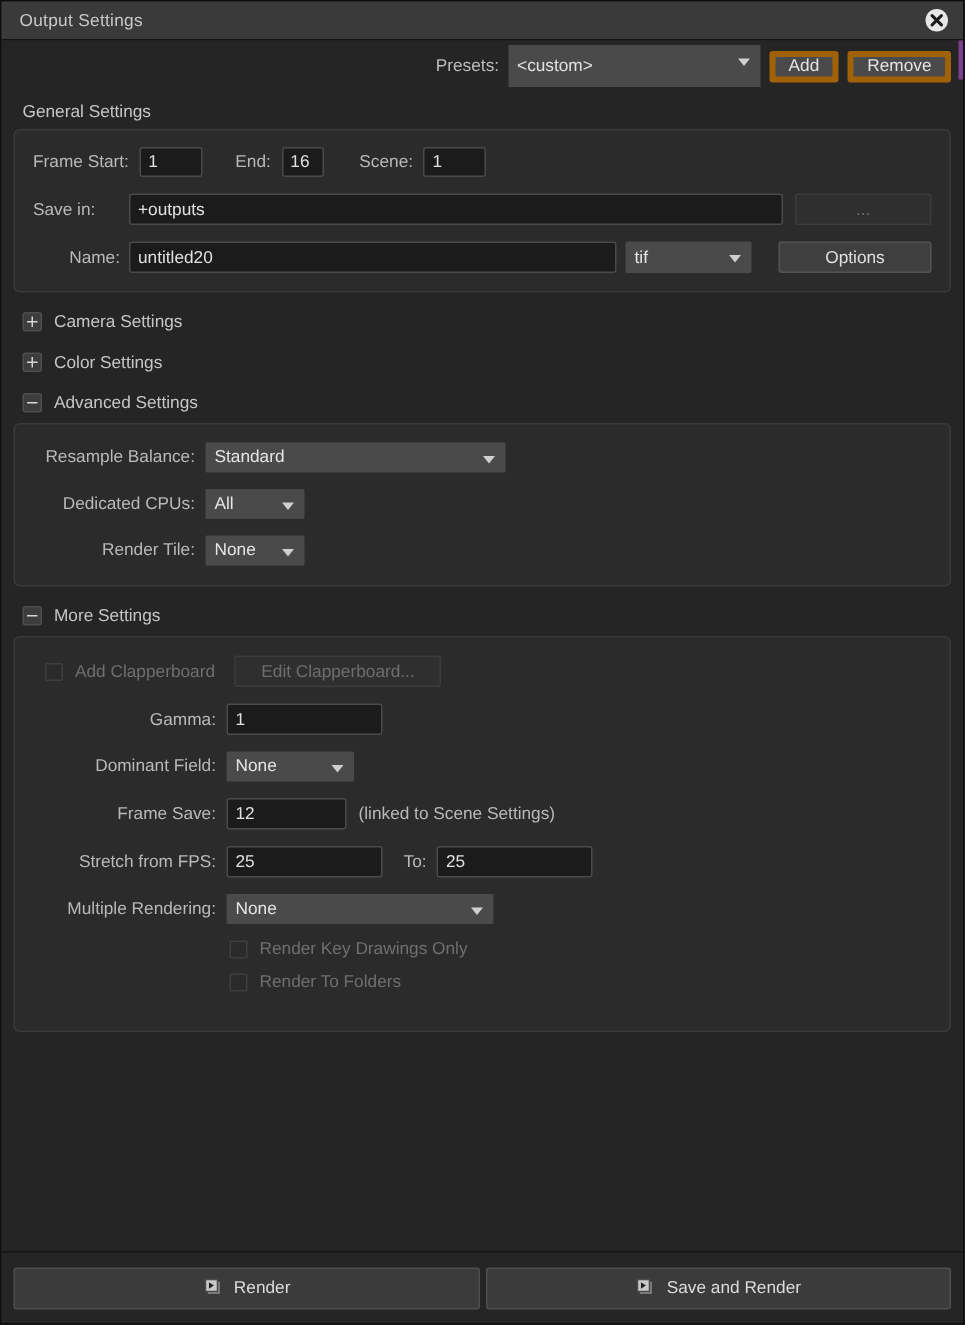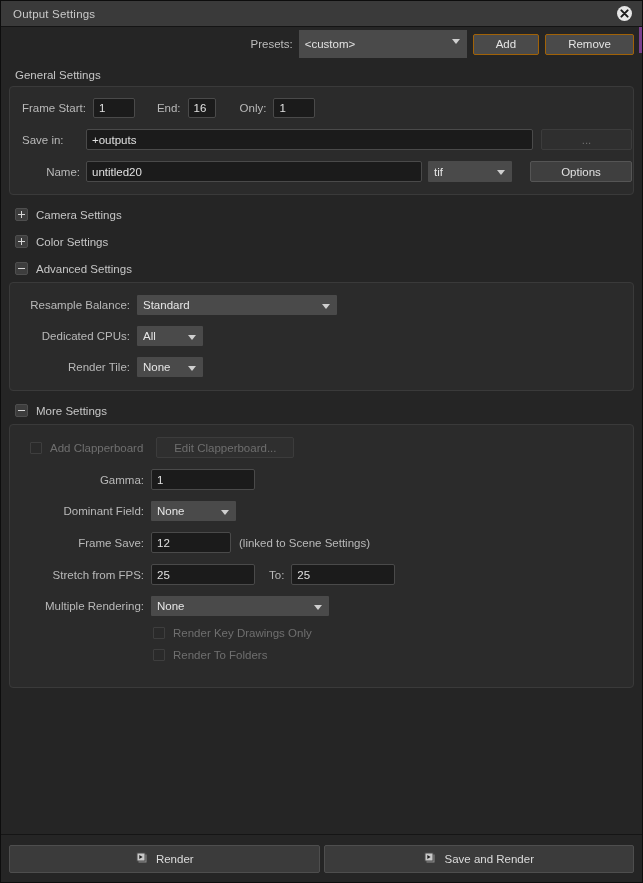--- a/index.html
+++ b/index.html
@@ -77,25 +77,25 @@
     padding: 0 6px;
     font-size: 11.5px;
     color: #e2e2e2;
     position: relative;
     cursor: pointer;
   }
   .preset-select .caret { position: absolute; right: 7px; top: 9px; }
   .btn-sm {
     height: 21px;
     background: #4a4a4a;
-    border: 1px solid #a16207;
+    border: 4px solid #a16207;
     border-radius: 2px;
     color: #e4e4e4;
     font-size: 11.5px;
-    padding: 0 22px;
+    padding: 0 9px;
     display: flex;
     align-items: center;
     justify-content: center;
     cursor: pointer;
     font-family: "Liberation Sans", sans-serif;
   }
 
   
   .body {
     flex: 1 1 auto;
@@ -301,27 +301,27 @@
       <span>&lt;custom&gt;</span>
       <span class="caret"></span>
     </div>
     <div class="btn-sm">Add</div>
     <div class="btn-sm">Remove</div>
   </div>
 
   <div class="body">
 
     <div class="group-title">General Settings</div>
-    <div class="panel" style="padding:11px 1px 12px 12px;">
+    <div class="panel" style="padding:11px 12px 12px 12px;">
       <div class="row">
         <span class="lbl">Frame Start:</span>
         <div class="field" style="width:42px;margin-left:7px;">1</div>
         <span class="lbl" style="margin-left:22px;">End:</span>
         <div class="field" style="width:28px;margin-left:7px;">16</div>
-        <span class="lbl" style="margin-left:24px;">Only:</span>
+        <span class="lbl" style="margin-left:24px;">Scene:</span>
         <div class="field" style="width:42px;margin-left:7px;">1</div>
       </div>
 
       <div class="row">
         <span class="lbl" style="width:58px;">Save in:</span>
         <div class="field" style="flex:1 1 auto;margin-left:6px;height:21px;">+outputs</div>
         <div class="btn disabled" style="width:91px;margin-left:8px;height:21px;">...</div>
       </div>
 
       <div class="row">

